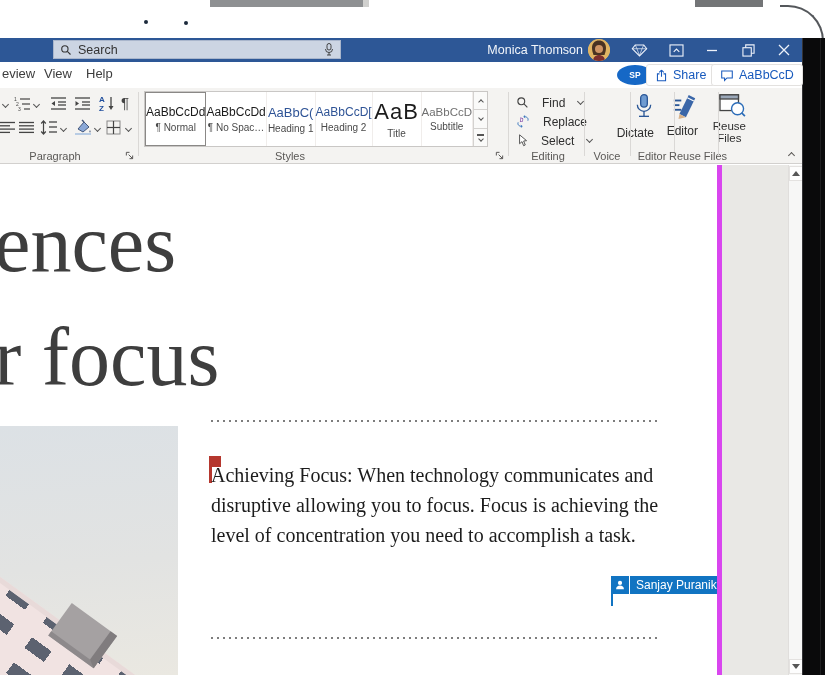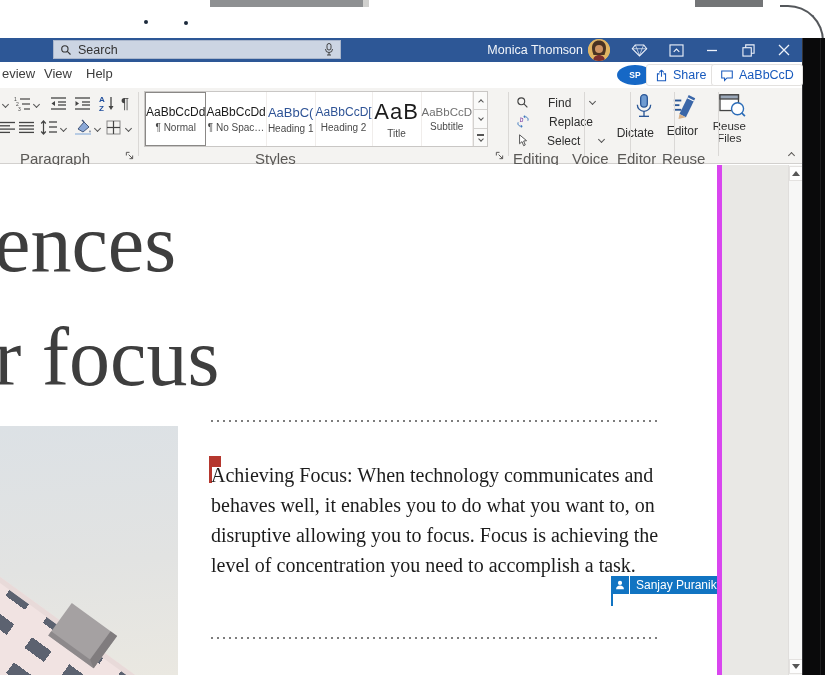--- a/index.html
+++ b/index.html
@@ -45,21 +45,21 @@
     background:#1668c6; color:#fff; font-size:8.5px; font-weight:bold;
     display:flex; align-items:center; justify-content:center; }
   .pillbtn { top:2px; height:22px; background:#fff; border:1px solid #e3e1df; border-radius:3px;
     display:flex; align-items:center; gap:5px; padding:0 8px;
     color:#185abd; font-size:12.5px; }
 
   
   .ribbon { left:0; top:50px; width:802px; height:76px; background:#f4f3f1;
     border-bottom:1px solid #d2d0ce; }
   .gdiv { top:4px; width:1px; height:64px; background:#dad8d6; }
-  .glabel { top:62px; font-size:15px; color:#5a5856; }
+  .glabel { top:62px; font-size:11px; color:#5a5856; text-align:center; }
   .ric { display:inline-flex; align-items:center; justify-content:center; }
   .chev { display:inline-block; width:5px; height:5px; border-right:1.3px solid #555;
     border-bottom:1.3px solid #555; transform:rotate(45deg); margin-bottom:2px; }
   .chev.up { transform:rotate(-135deg); margin-bottom:-2px; }
   .launcher { width:10px; height:10px; }
 
   
   .gallery { left:144px; top:3px; width:344px; height:56px; background:#fff;
     border:1px solid #c9c7c5; display:flex; }
   .chips { flex:1; display:flex; }
@@ -72,21 +72,21 @@
   .s3 { font-size:12px; color:#2f5496; }
   .s4 { font-size:22px; font-weight:300; color:#1b1b1b; letter-spacing:1px; }
   .s5 { font-size:11.5px; color:#707070; }
   .gal-col { width:14px; border-left:1px solid #d4d2d0; display:flex; flex-direction:column; }
   .gal-btn { flex:1; display:flex; align-items:center; justify-content:center;
     border-bottom:1px solid #d4d2d0; background:#fafaf9; }
   .gal-btn:last-child { border-bottom:0; }
   .gal-btn .chev { width:4px; height:4px; }
   .morebar { display:block; width:7px; height:1.5px; background:#555; margin-bottom:1px; }
 
-  .edit-item { left:516px; height:17px; display:flex; align-items:center; gap:19px;
+  .edit-item { left:516px; height:17px; display:flex; align-items:center; gap:13px;
     font-size:12px; color:#2e2e2e; }
   .bigbtn { display:flex; flex-direction:column; align-items:flex-end; gap:3px;
     font-size:12px; color:#2e2e2e;margin-left:28px; }
   .two-line { white-space:pre-line; text-align:center; line-height:12px; font-size:11.5px; }
   .collapse { left:782px; top:60px; width:18px; height:12px; display:flex;
     align-items:center; justify-content:center; }
 
   
   .docarea { left:0; top:127px; width:802px; height:510px; background:#e9e8e5; overflow:hidden; }
   .page { left:0; top:0; width:722px; height:662px; background:#fff;
@@ -463,21 +463,20 @@
 
         <div class="abs dotline" style="top:255px"></div>
 
         <div class="abs flag">
           <div class="abs bar"></div>
             <div class="abs fl"></div>
         </div>
 
         <div class="abs bodytext">
           <div>Achieving Focus: When technology communicates and</div>
-          <div>behaves well, it enables you to do what you want to, on</div>
           <div>disruptive allowing you to focus. Focus is achieving the</div>
           <div>level of concentration you need to accomplish a task.</div>
         </div>
 
         <div class="abs caret"></div>
         <div class="abs collab">
           <span class="picon">
             <svg width="12" height="12" viewBox="0 0 16 16">
               <circle cx="8" cy="5.2" r="2.8" fill="#fff"></circle>
               <path d="M2.8 13.5c0-3.2 2.3-4.8 5.2-4.8s5.2 1.6 5.2 4.8z" fill="#fff"></path>

